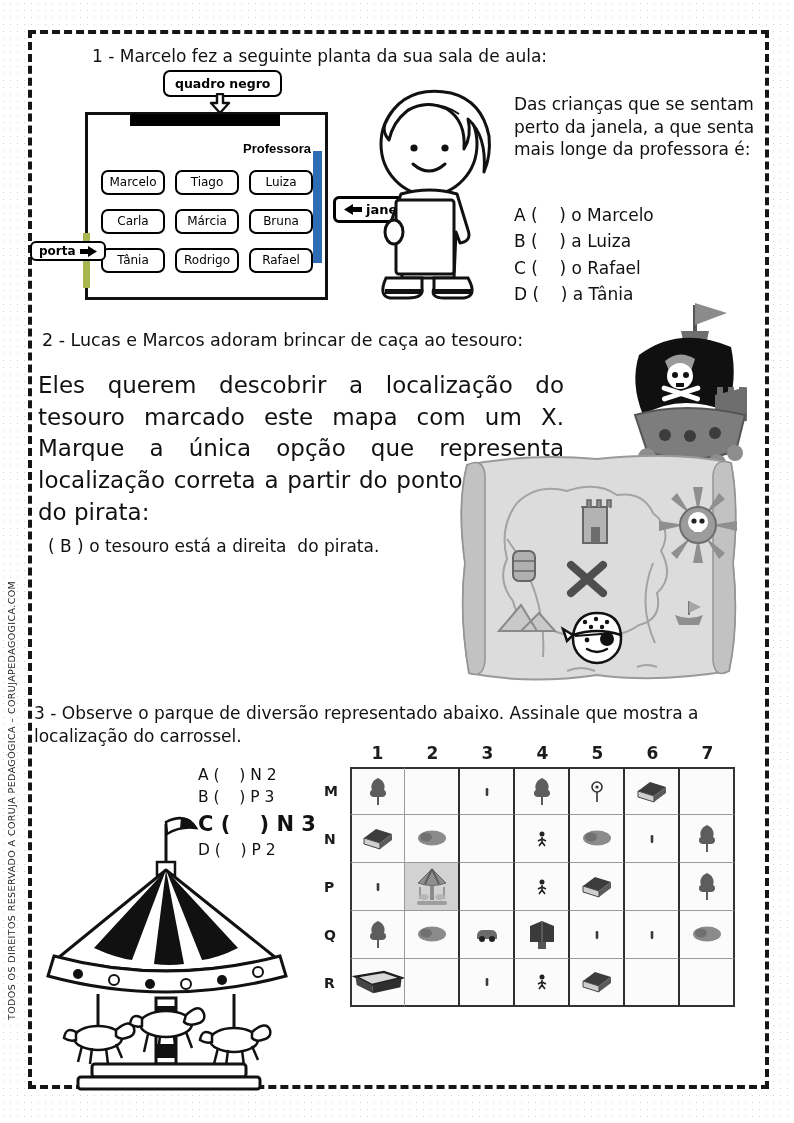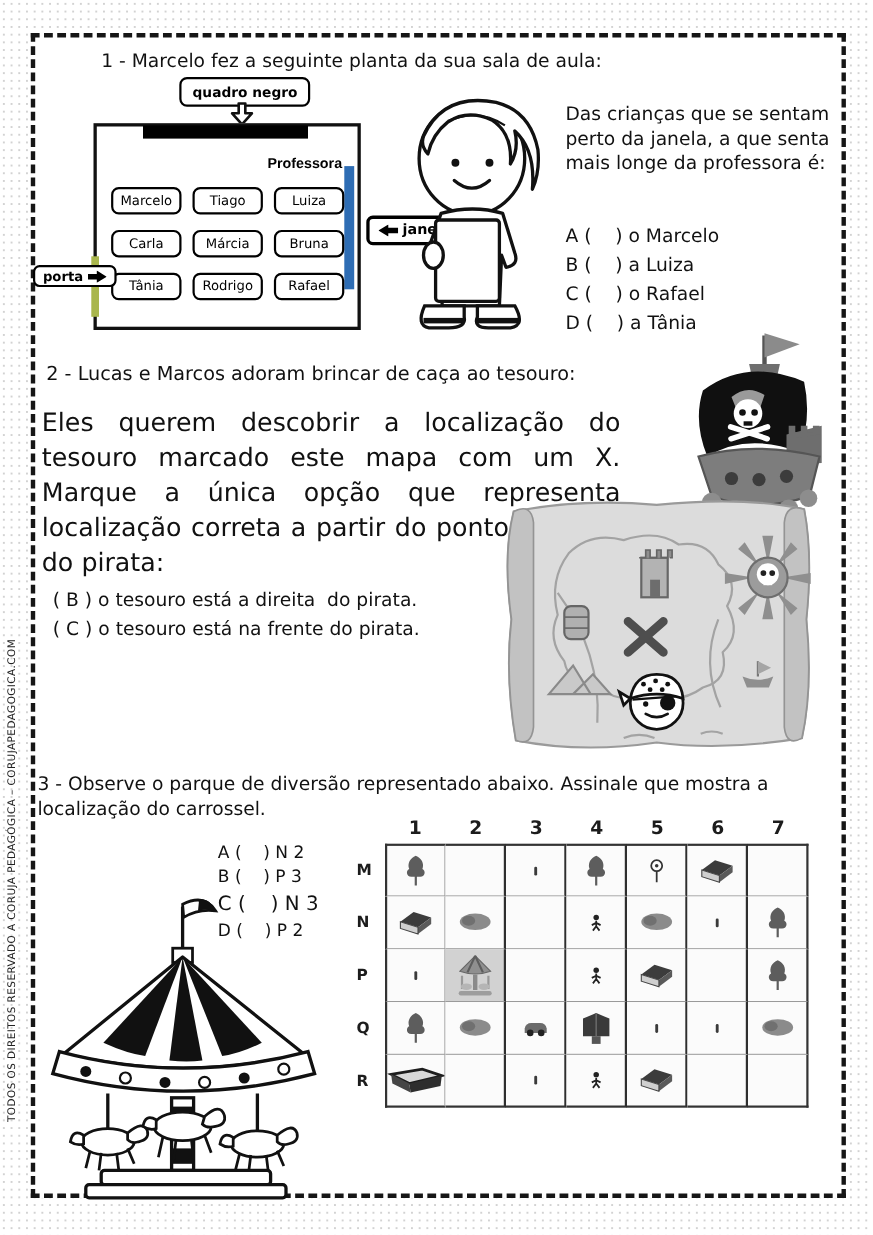--- a/index.html
+++ b/index.html
@@ -214,29 +214,28 @@
       <circle cx="160" cy="196" r="7" fill="#111"></circle>
       <line x1="128" y1="193" x2="167" y2="190" stroke="#111" stroke-width="2"></line>
       <circle cx="140" cy="197" r="2.4" fill="#111"></circle>
       <path d="M140 206 Q150 212 160 206" fill="none" stroke="#111" stroke-width="2.4" stroke-linecap="round"></path>
     </g>
     <path d="M120 228 Q134 222 148 228 M190 224 Q200 220 210 224" fill="none" stroke="#a3a3a3" stroke-width="2"></path>
   </svg>
 
   <div class="abs" style="left:48px; top:533px;">
     <div class="opt-line">( B ) o tesouro está a direita  do pirata.</div>
-    <div class="opt-line">( C ) o tesouro está na frente do pirata.</div>
   </div>
 
   <div class="abs qtitle" style="left:34px; top:690px; width:726px; line-height:1.35;margin-top:12px;">3 - Observe o parque de diversão representado abaixo. Assinale que mostra a localização do carrossel.</div>
 
   <div class="abs" style="left:198px; top:764px;">
     <div class="opt-line" style="font-size:15.5px; line-height:1.45;">A (    ) N 2</div>
     <div class="opt-line" style="font-size:15.5px; line-height:1.45;">B (    ) P 3</div>
-    <div class="opt-line" style="font-size:18px; line-height:1.45;">C (    ) N 3</div>
+    <div class="opt-line" style="font-size:21px; line-height:1.45;font-weight:bold;">C (    ) N 3</div>
     <div class="opt-line" style="font-size:15.5px; line-height:1.45;">D (    ) P 2</div>
   </div>
 
   <svg class="abs" style="left:36px; top:808px;" width="266" height="284" viewBox="0 0 266 284">
     <line x1="130" y1="16" x2="130" y2="58" stroke="#111" stroke-width="3"></line>
     <path d="M130 14 Q150 4 160 20 Q144 18 131 26 Z" fill="#fff" stroke="#111" stroke-width="2.5"></path>
     <path d="M145 10 Q155 8 160 20 Q150 18 144 20 Z" fill="#111"></path>
     <rect x="121" y="54" width="18" height="13" fill="#fff" stroke="#111" stroke-width="2.5"></rect>
 
     <path d="M130 62 L22 150 Q130 176 240 150 Z" fill="#fff" stroke="#111" stroke-width="3" stroke-linejoin="round"></path>

